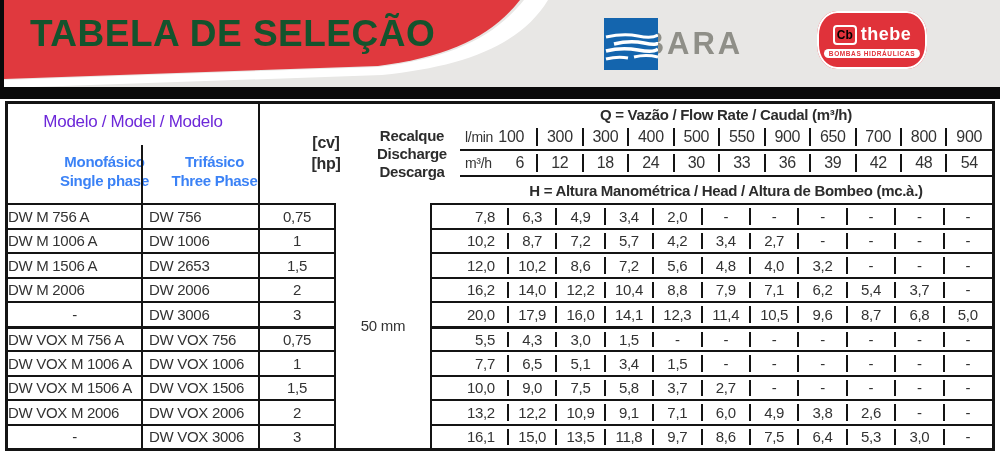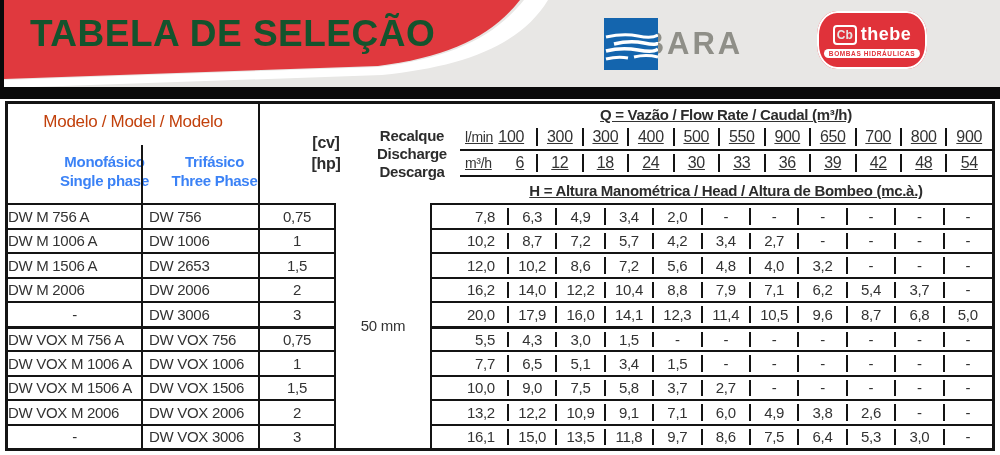--- a/index.html
+++ b/index.html
@@ -22,49 +22,49 @@
   #ebara-word { margin-left:14px; font-size:31px; font-weight:bold; color:#8f8f88; letter-spacing:3px; }
   #thebe-logo {
     position:absolute; left:817px; top:11px; width:110px; height:58px;
     background:#e0323a; border-radius:20px/24px; box-shadow:0 0 0 2px #ffffff inset;
     display:flex; flex-direction:column; align-items:center; justify-content:center;
   }
   #thebe-top { display:flex; align-items:center; gap:4px; margin-top:2px; }
   #thebe-cb {
     width:24px; height:20px; border:2px solid #ffffff; border-radius:4px;
     display:flex; align-items:center; justify-content:center;
-    color:#e5e5e5; font-weight:bold; font-size:12px;
+    color:#000000; font-weight:bold; font-size:12px;
   }
   #thebe-name { color:#ffffff; font-weight:bold; font-size:18px; letter-spacing:0.5px; }
   #thebe-sub {
     margin-top:4px; background:#ffffff; border-radius:6px; padding:1px 5px;
     color:#e0323a; font-weight:bold; font-size:6.5px; letter-spacing:0.6px; white-space:nowrap;
   }
 
   
   #sel-table {
     position:absolute; left:5px; top:101px; width:990px; height:350px;
     border:3px solid #141414; display:flex; flex-direction:column;
     color:#333333; letter-spacing:-0.3px; background:#ffffff;
   }
 
   
   #thead { display:flex; height:99px; flex:0 0 auto; }
   #model-header { width:252px; display:flex; flex-direction:column; border-right:2px solid #141414; }
-  #model-title { height:36px; display:flex; align-items:center; justify-content:center; font-size:17px; color:#c2410c; }
+  #model-title { height:36px; display:flex; align-items:center; justify-content:center; font-size:17px; color:#6d28d9; }
   #model-sub { flex:1; position:relative; display:flex; text-align:center; font-weight:bold; font-size:15px; line-height:1.25; color:#3b82f6;padding-left:30px; }
   #model-sub::after { content:""; position:absolute; left:133px; top:5px; bottom:0; width:2px; background:#141414; }
   .mcell { display:flex; flex-direction:column; justify-content:center; }
   #mcell-mono { width:133px; }
   #mcell-tri  { flex:1; }
   #cv-header  { width:76px; display:flex; flex-direction:column; align-items:center; justify-content:center;
                 font-weight:bold; font-size:16px; line-height:1.3; color:#2c2c2c;margin-left:28px; }
   #rec-header { width:96px; display:flex; flex-direction:column; align-items:center; justify-content:center;
                 font-weight:bold; font-size:15px; line-height:1.2; color:#2c2c2c; }
-  #q-block { flex:1; display:flex; flex-direction:column;text-decoration:underline; }
+  #q-block { flex:1; display:flex; flex-direction:column; }
   #q-title { height:21px; display:flex; align-items:center; justify-content:center; font-weight:bold; font-size:15px; color:#2c2c2c; }
   .hrow { display:flex; border-bottom:2px solid #141414; }
   #lmin-row { height:26px; }
   #m3h-row  { height:26px; }
   #h-title  { flex:1; display:flex; align-items:center; justify-content:center; font-weight:bold; font-size:15px; color:#2c2c2c; }
   .hcell { flex:1; position:relative; display:flex; align-items:center; justify-content:center; font-size:16px; }
   .hcell.first { flex:1.3; justify-content:space-between; padding:0 13px 0 5px; }
   .hcell .unit { font-size:14px; }
 
   

